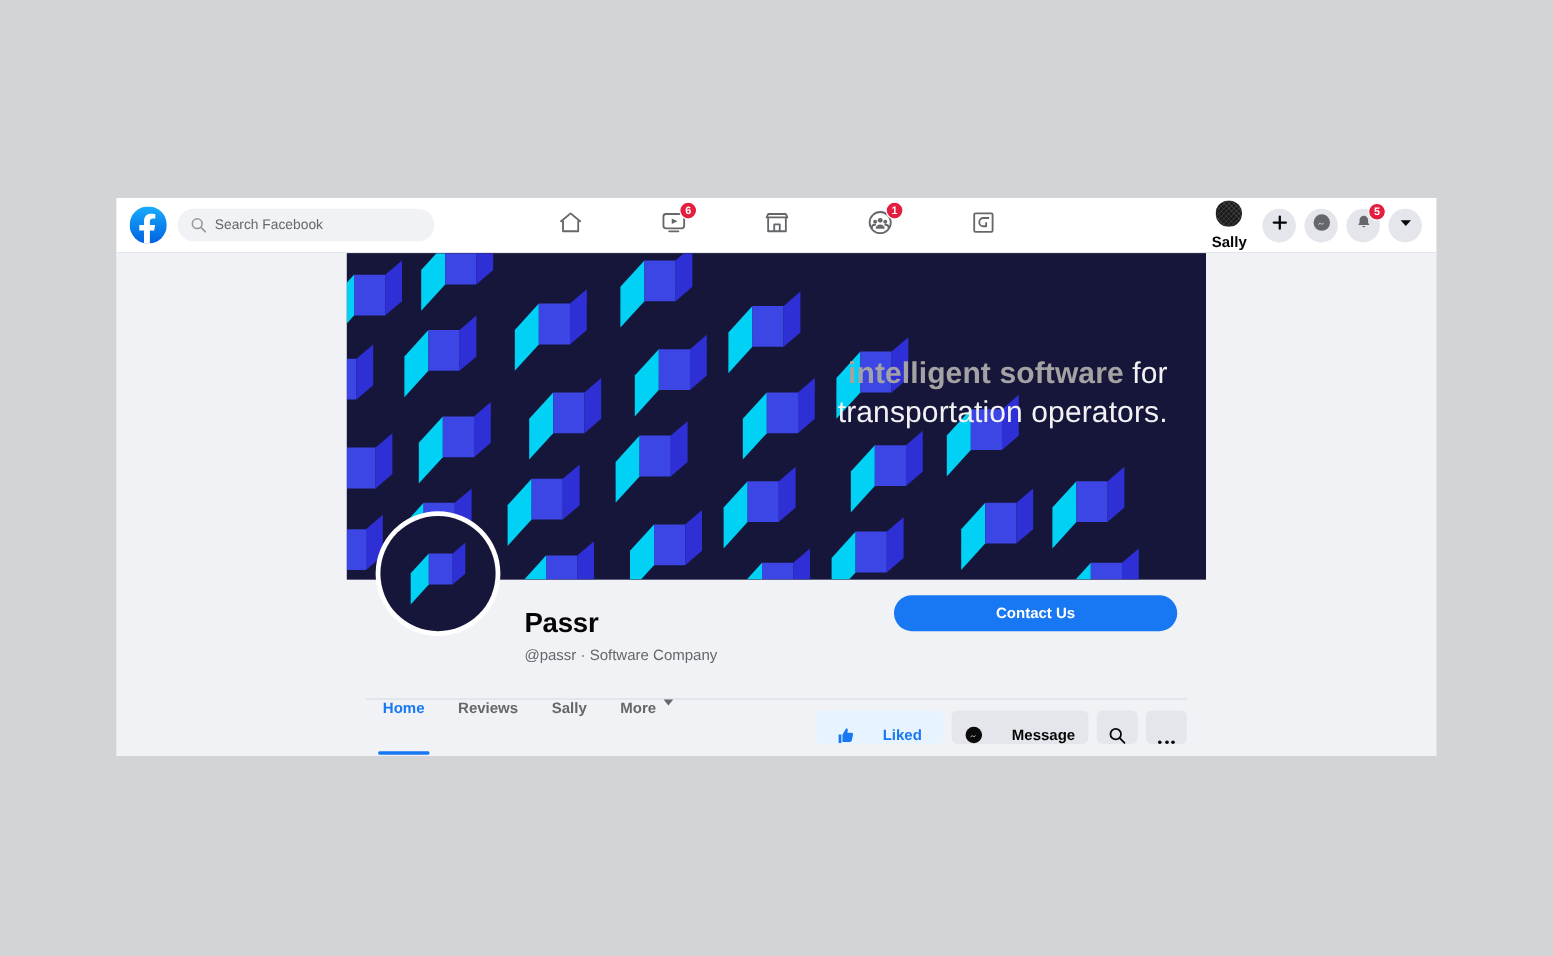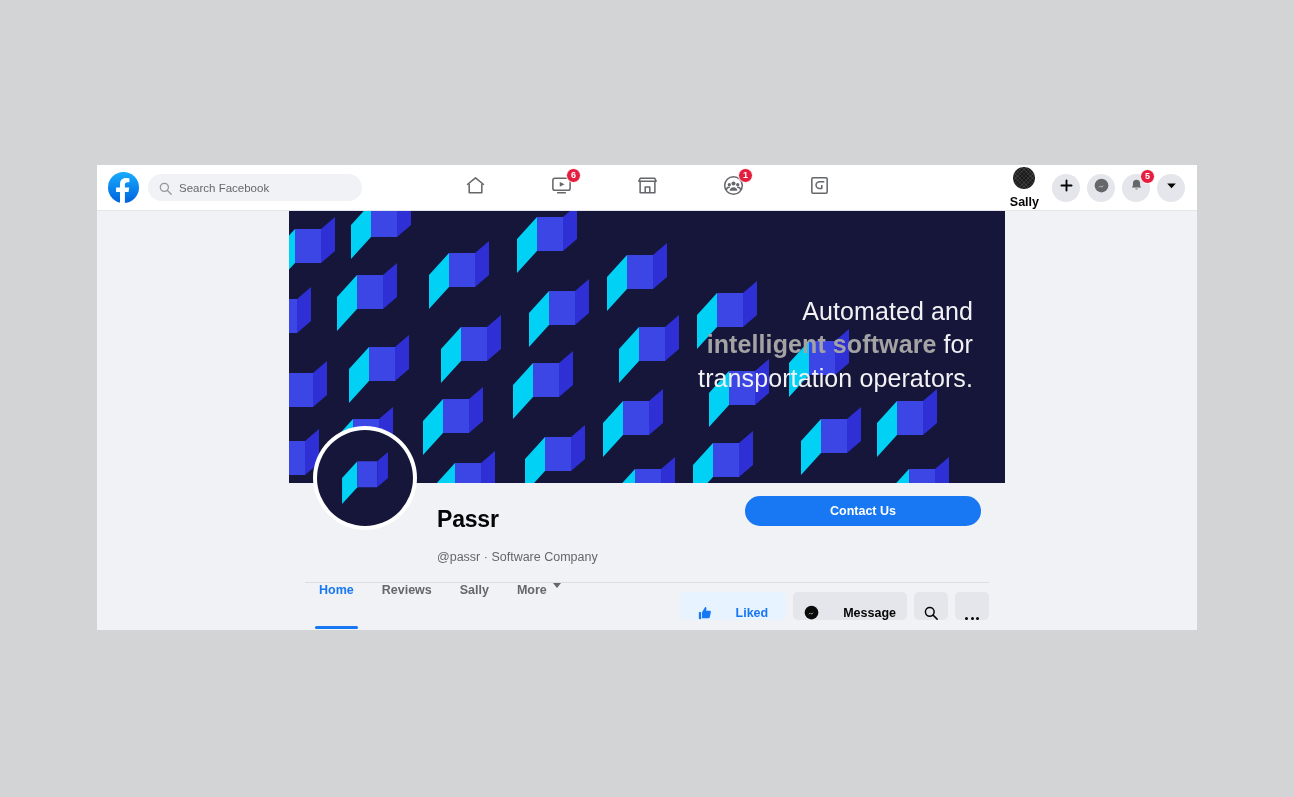--- a/index.html
+++ b/index.html
@@ -174,21 +174,21 @@
     background: #16163a;
     display: flex; align-items: center; justify-content: center;
     overflow: hidden;
   }
   .page-name {
     padding-top: 23px;
     font-size: 23px; font-weight: bold; color: #050505;
     letter-spacing: -.2px;
   }
   .page-sub {
-    margin-top: 17px;
+    margin-top: 6px;
     font-size: 12.5px;
     color: #65676b;
   }
 
   .cta-stack {
     position: absolute;
     right: 24px;
     top: 13px;
     width: 236px;
     text-align: center;
@@ -478,21 +478,20 @@
 
             <use href="#plogo" x="500" y="118"></use>
             <use href="#plogo" x="512" y="196"></use>
 
             <use href="#plogo" x="588" y="178"></use>
             <use href="#plogo" x="600" y="246"></use>
           </g>
         </svg>
 
         <div class="cover-text">
-          <div>Automated and</div>
           <div><span class="hl">intelligent software</span><span> for</span></div>
           <div>transportation operators.</div>
         </div>
       </div>
 
       <div class="identity">
 
         <div class="pfp-wrap">
           <div class="pfp">
             <svg width="46" height="52" viewBox="0 0 60 68">

